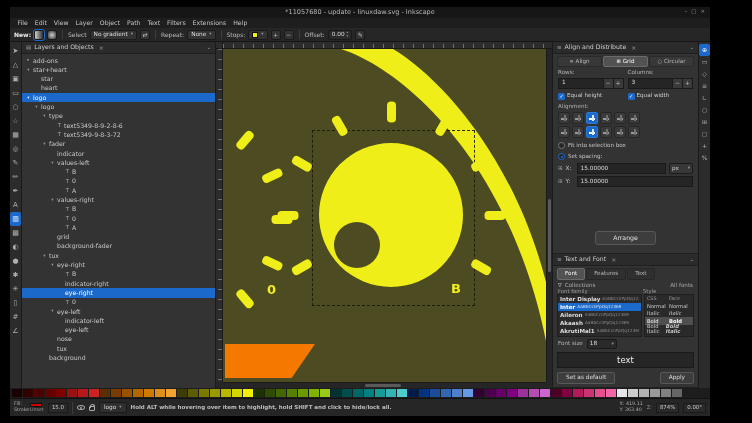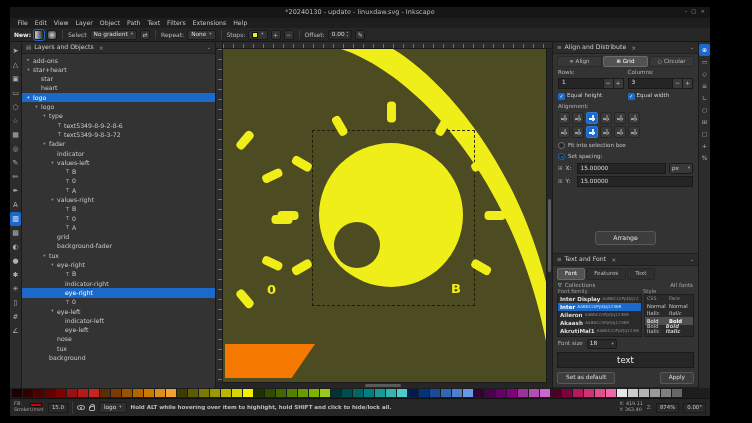--- a/index.html
+++ b/index.html
@@ -167,21 +167,21 @@
   .zlabel{font-size:5px;color:#999;}
   .zoom-box,.rot-box{height:10px;background:#2a2a2a;border:1px solid #1a1a1a;display:flex;align-items:center;padding:0 3px;font-size:5.4px;color:#ccc;}
 </style>
 </head>
 <body>
 
 <div class="screen" style="--accent: #1b6acb;">
   <div class="window">
 
     <div class="titlebar">
-      <span class="title">*20240130 - update - linuxdaw.svg - Inkscape</span>
+      <span class="title">*11057680 - update - linuxdaw.svg - Inkscape</span>
       <span class="win-controls">
         <span>–</span>
         <span>▢</span>
         <span>×</span>
       </span>
     </div>
 
     <div class="menubar">
         <span class="menu-item">File</span>
         <span class="menu-item">Edit</span>

